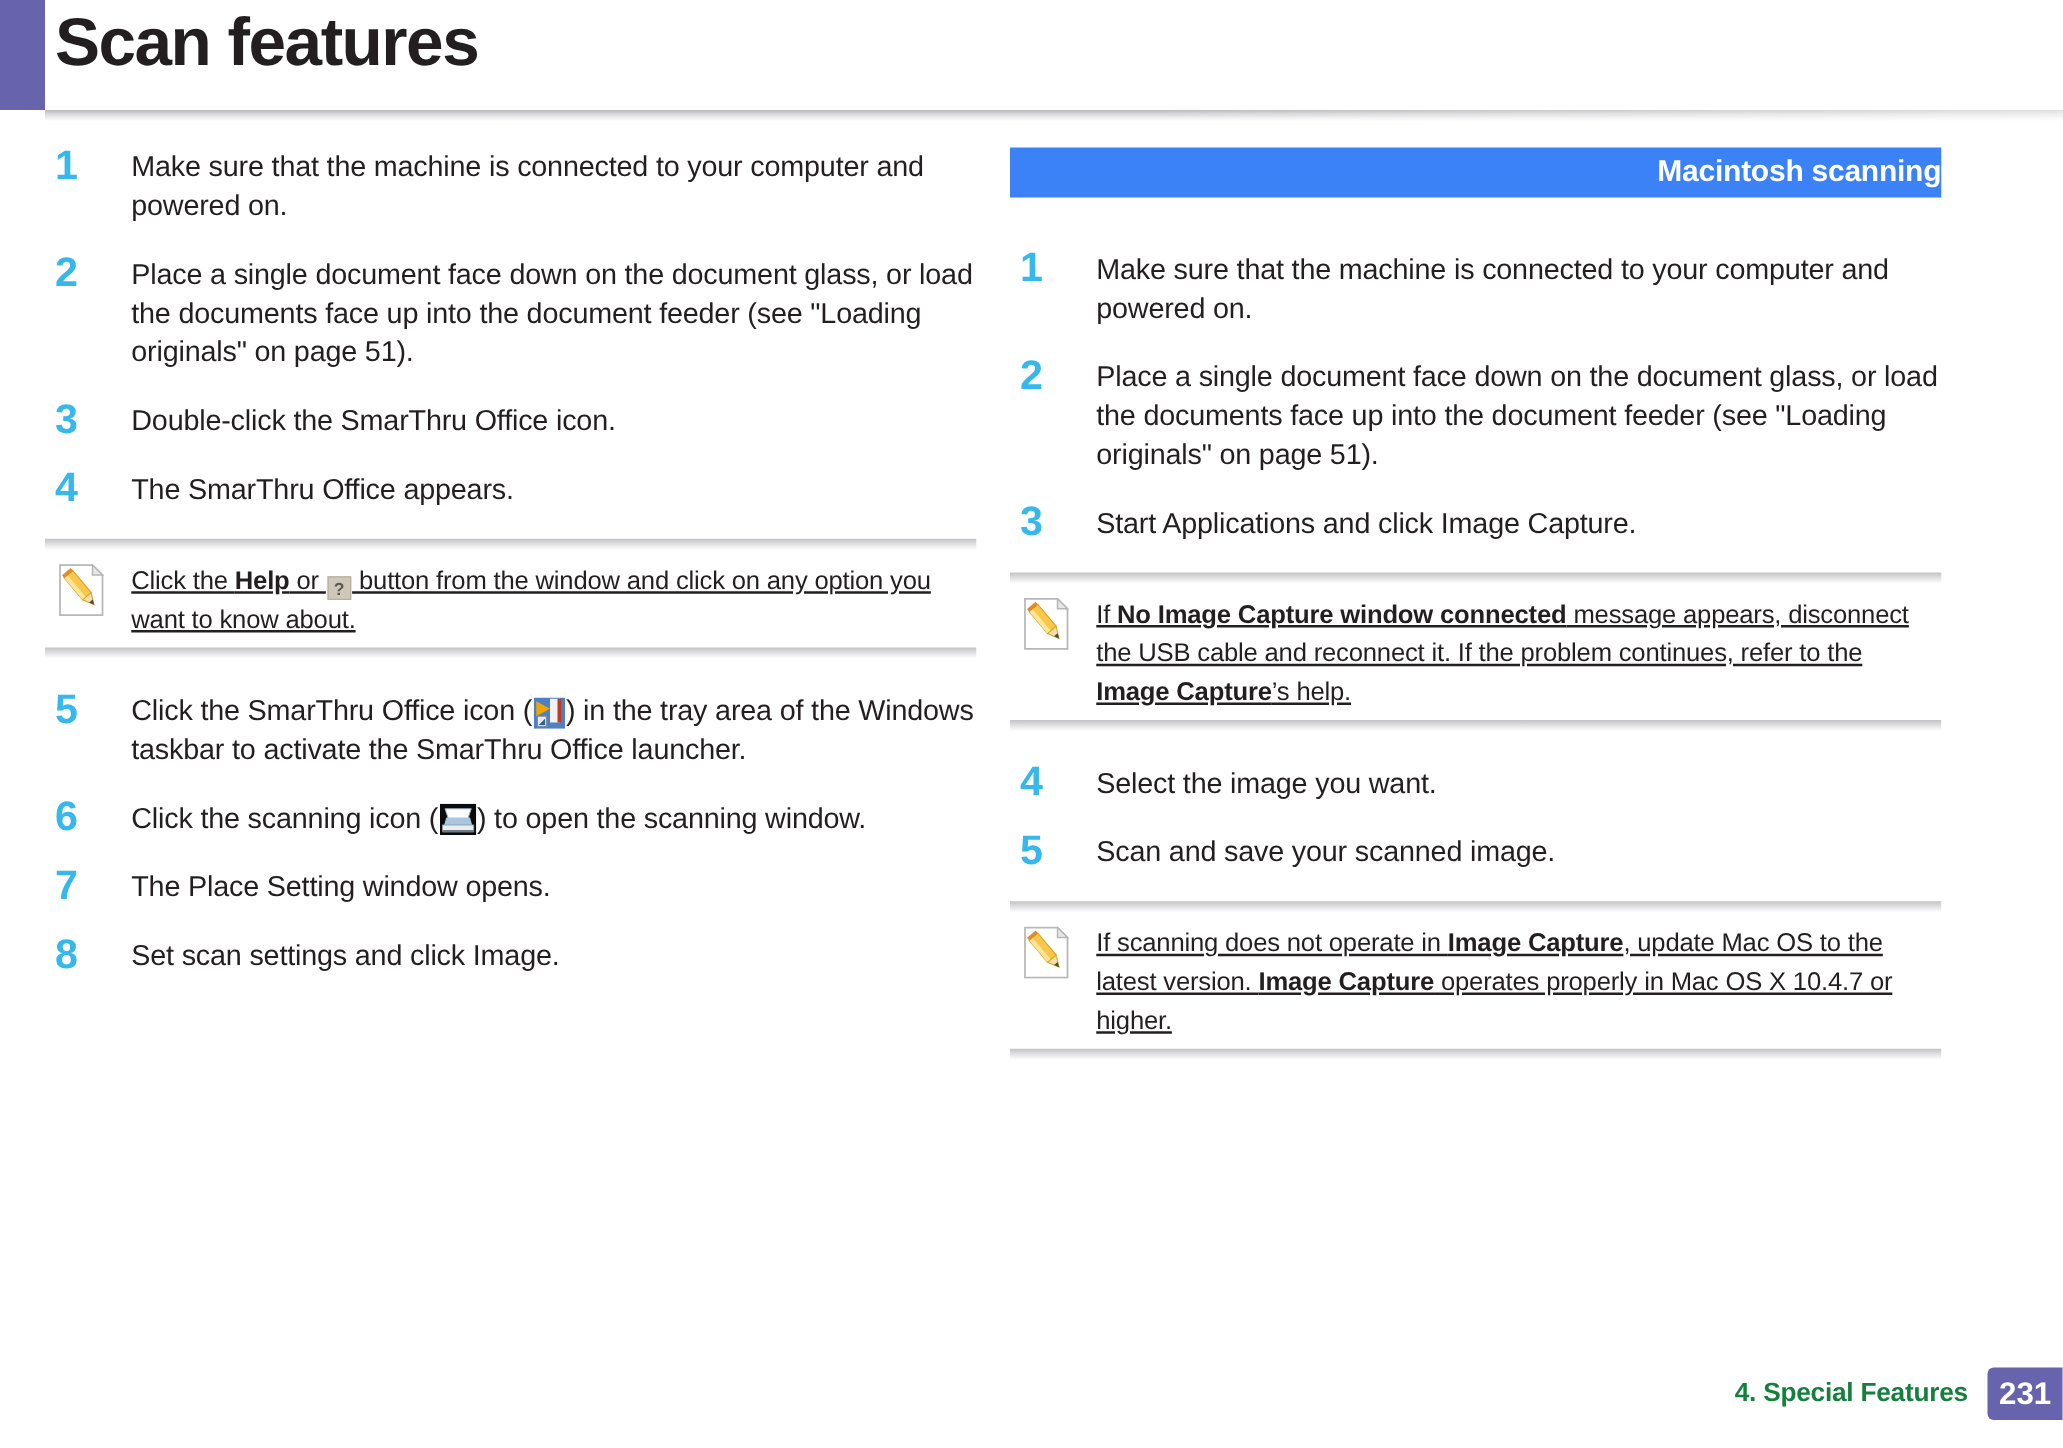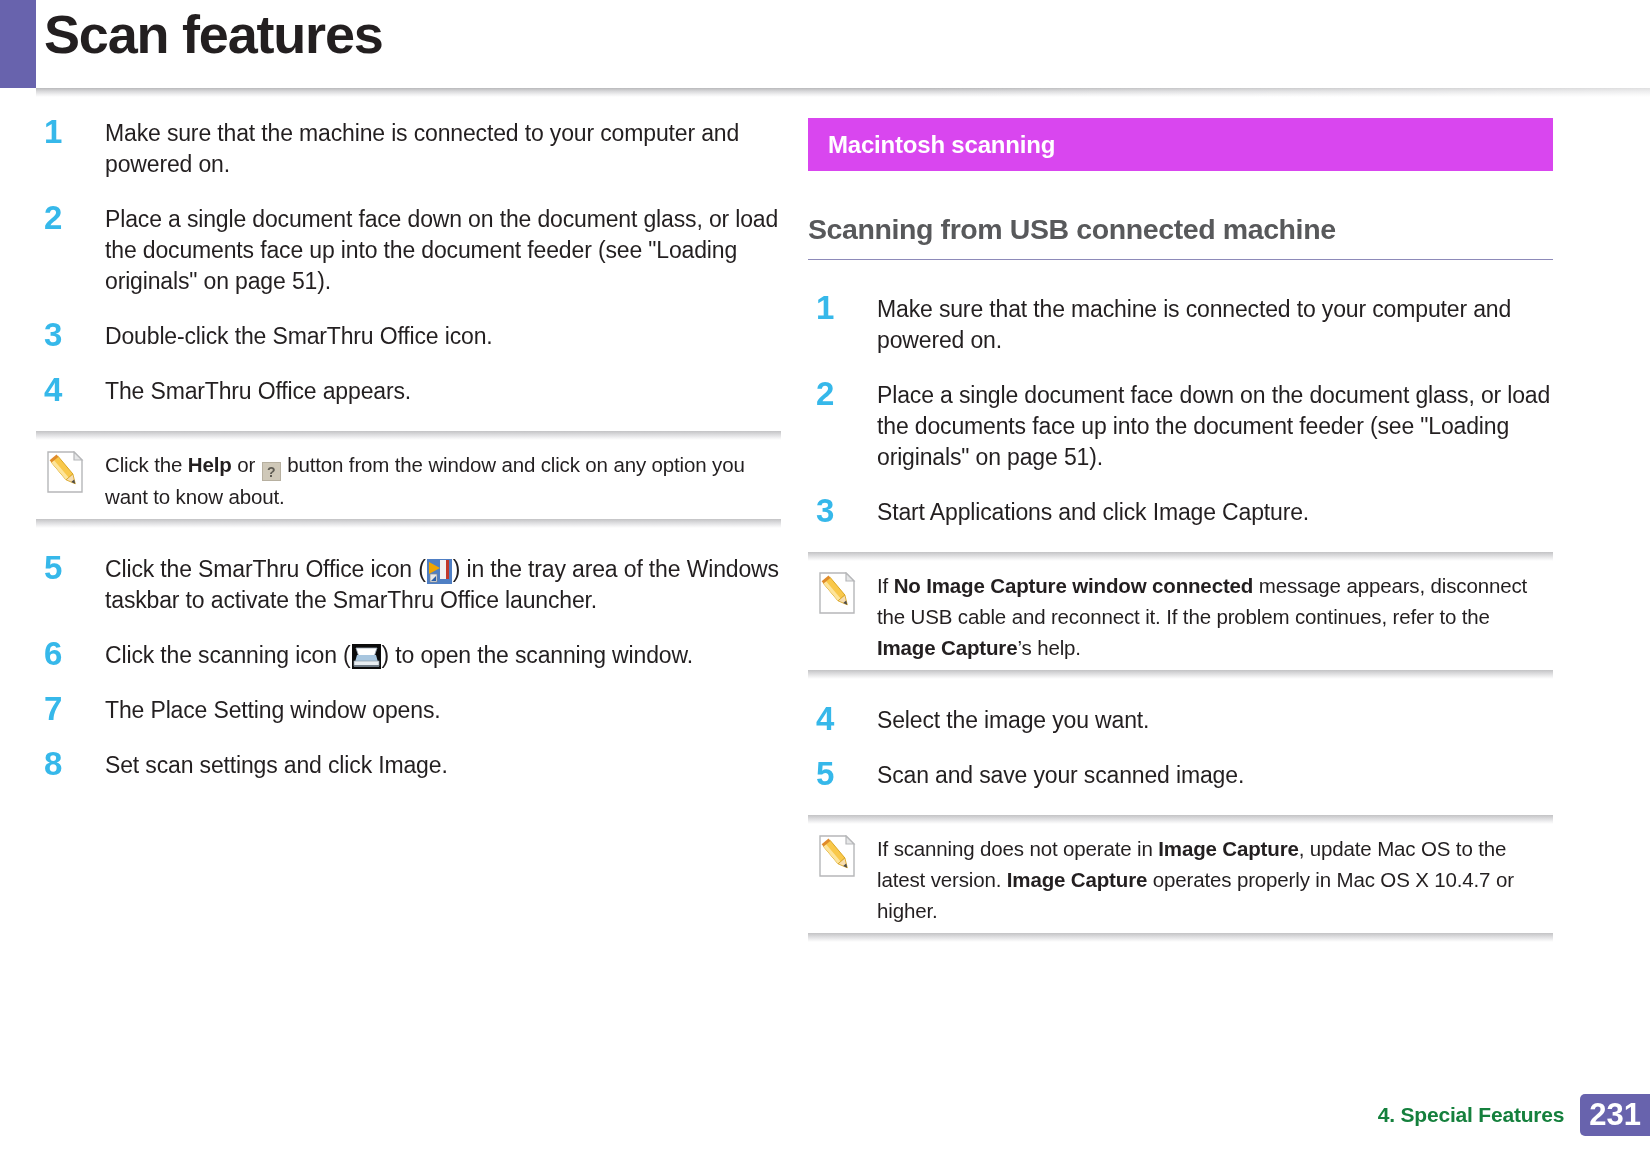--- a/index.html
+++ b/index.html
@@ -111,47 +111,49 @@
     content: "";
     position: absolute;
     left: 0; bottom: 0;
     width: 100%;
     height: 9px;
     background: linear-gradient(to bottom, #c3c3c5 0%, #dcdcde 40%, #f3f3f4 78%, #ffffff 100%);
   }
   .note-inner {
     position: relative;
     padding-left: 69px;
+    text-decoration: underline;
   }
   .note-body {
     font-size: 20.5px;
     line-height: 31px;
     color: #231f20;
     letter-spacing: -0.15px;
   }
   .note-body b { font-weight: bold; }
 
   
   .note-icon {
     position: absolute;
     left: 10px;
     top: 2px;
     width: 38px;
     height: 42px;
   }
 
   
   .banner {
-    height: 53px;
-    background: #d946ef;
+    height: 40px;
+    background: #3b82f6;
     display: flex;
     align-items: center;
     padding-left: 20px;
     box-sizing: border-box;
     margin-bottom: 42px;
+    justify-content: flex-end;
   }
   .banner-label {
     color: #ffffff;
     font-size: 24px;
     font-weight: bold;
     letter-spacing: -0.2px;
   }
 
   
   .subhead-wrap { margin-bottom: 34px; }
@@ -202,21 +204,21 @@
     font-weight: bold;
     color: #15803d;
     letter-spacing: -0.2px;
     margin-right: 16px;
   }
   .footer-page {
     min-width: 58px;
     height: 42px;
     background: #6863ad;
     color: #ffffff;
-    font-size: 31px;
+    font-size: 25px;
     font-weight: bold;
     display: flex;
     align-items: center;
     justify-content: center;
     border-radius: 5px 0 0 5px;
     padding: 0 9px;
     box-sizing: border-box;
   }
 </style>
 </head>
@@ -298,24 +300,20 @@
       </div>
     </div>
 </div>
 
 <div class="col col-right">
 
   <div class="banner">
     <span class="banner-label">Macintosh scanning</span>
   </div>
 
-  <div class="subhead-wrap">
-    <div class="subhead">Scanning from USB connected machine</div>
-    <div class="subhead-rule"></div>
-  </div>
 
   <div id="right-steps-1">
       <div class="step">
         <div class="step-num">1</div>
         <div class="step-body">Make sure that the machine is connected to your computer and powered on.</div>
       </div>
       <div class="step">
         <div class="step-num">2</div>
         <div class="step-body">Place a single document face down on the document glass, or load the documents face up into the document feeder (see "Loading originals" on page 51).</div>
       </div>

